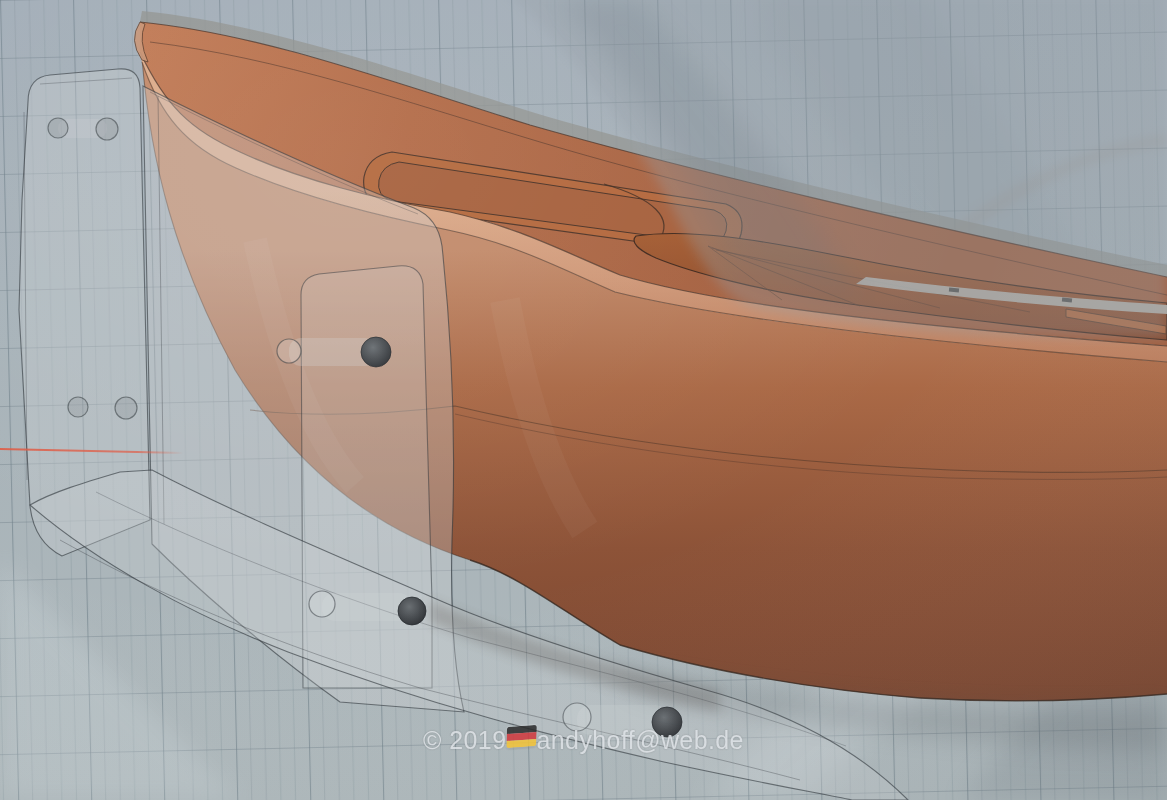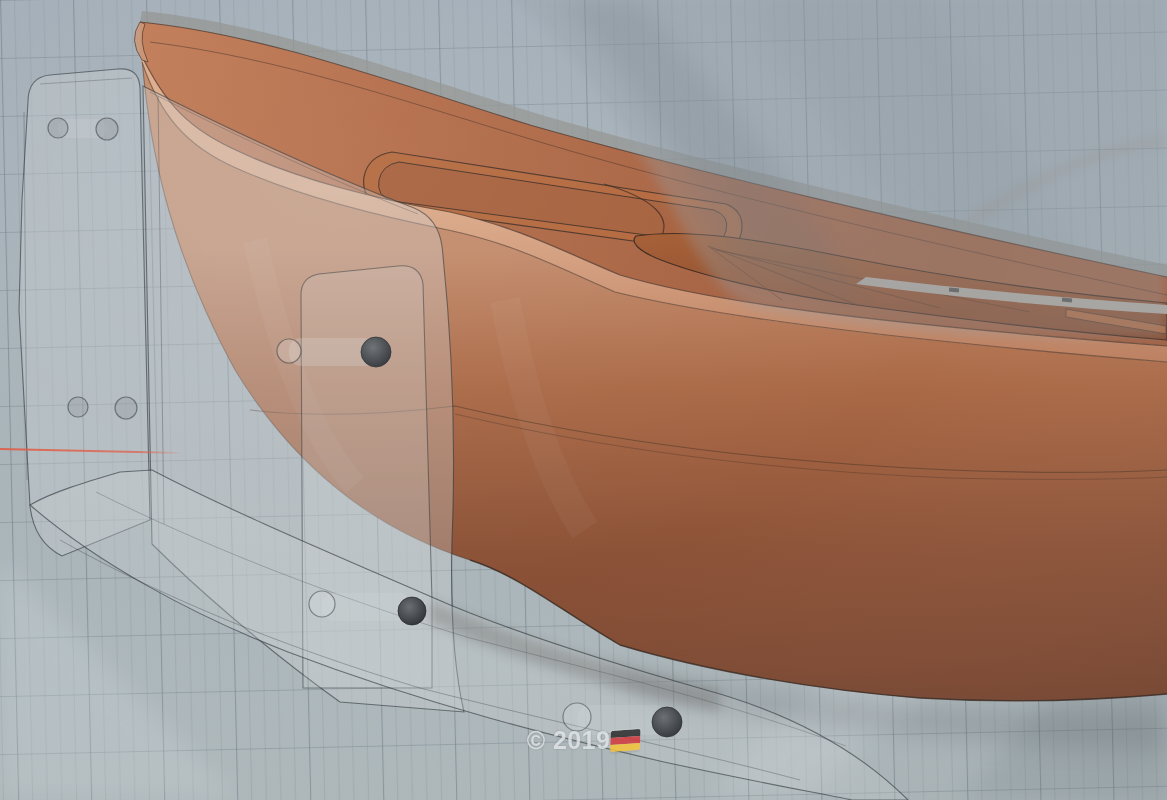--- a/index.html
+++ b/index.html
@@ -2,26 +2,25 @@
 <html style="--background: #a8b3b9; --grid-minor: #7c8b94; --grid-major: #62737e; --hull-light: #c99576; --hull-mid: #a86743; --hull-dark: #7a4630; --deck: #b06a47; --cockpit: #9c5730; --gunwale-highlight: #d4a183; --stand-glass: #c6cbce; --edge-line: #32383e; --axis-line: #e05a43; --watermark-text: #dfe3e7; --flag-black: #2b2b2b; --flag-red: #d2373c; --flag-gold: #f5c437;"><head>
 <meta charset="utf-8">
 <style>
   html,body{margin:0;padding:0;background:#9aa5ab;}
   body{width:1167px;height:800px;overflow:hidden;position:relative;
        font-family:"Liberation Sans",sans-serif;}
   .viewport{position:absolute;inset:0;width:1167px;height:800px;}
   .viewport svg{position:absolute;top:0;left:0;display:block;}
   .watermark{
     position:absolute;top:726px;left:50%;transform:translateX(-50%);
-    display:flex;align-items:center;white-space:nowrap;
+    display:flex;align-items:flex-start;white-space:nowrap;
     font-size:25px;letter-spacing:.4px;
     color:var(--watermark-text,#dfe3e7);opacity:.85;
     text-shadow:0 0 2px rgba(60,60,60,.35);
     pointer-events:none;
-    font-weight:bold;
   }
   .flag{
     width:30px;height:21px;display:flex;flex-direction:column;
     border-radius:3px;overflow:hidden;
     transform:rotate(-4deg) skewX(-6deg);
     box-shadow:0 0 0 1px rgba(255,255,255,.18), 0 1px 2px rgba(0,0,0,.25);
   }
   .flag i{flex:1;display:block;}
   .f-black{background:var(--flag-black,#2b2b2b);}
   .f-red{background:var(--flag-red,#d2373c);}
@@ -201,14 +200,15 @@
   <rect x="0" y="0" width="1167" height="800" fill="url(#vignette)"></rect>
 </svg>
 
   <div class="watermark">
     <span>© 2019</span>
     <span class="flag">
       <i class="f-black"></i>
       <i class="f-red"></i>
       <i class="f-gold"></i>
     </span>
+    <span>andyhoff@web.de</span>
   </div>
 </div>
 
 </body></html>

